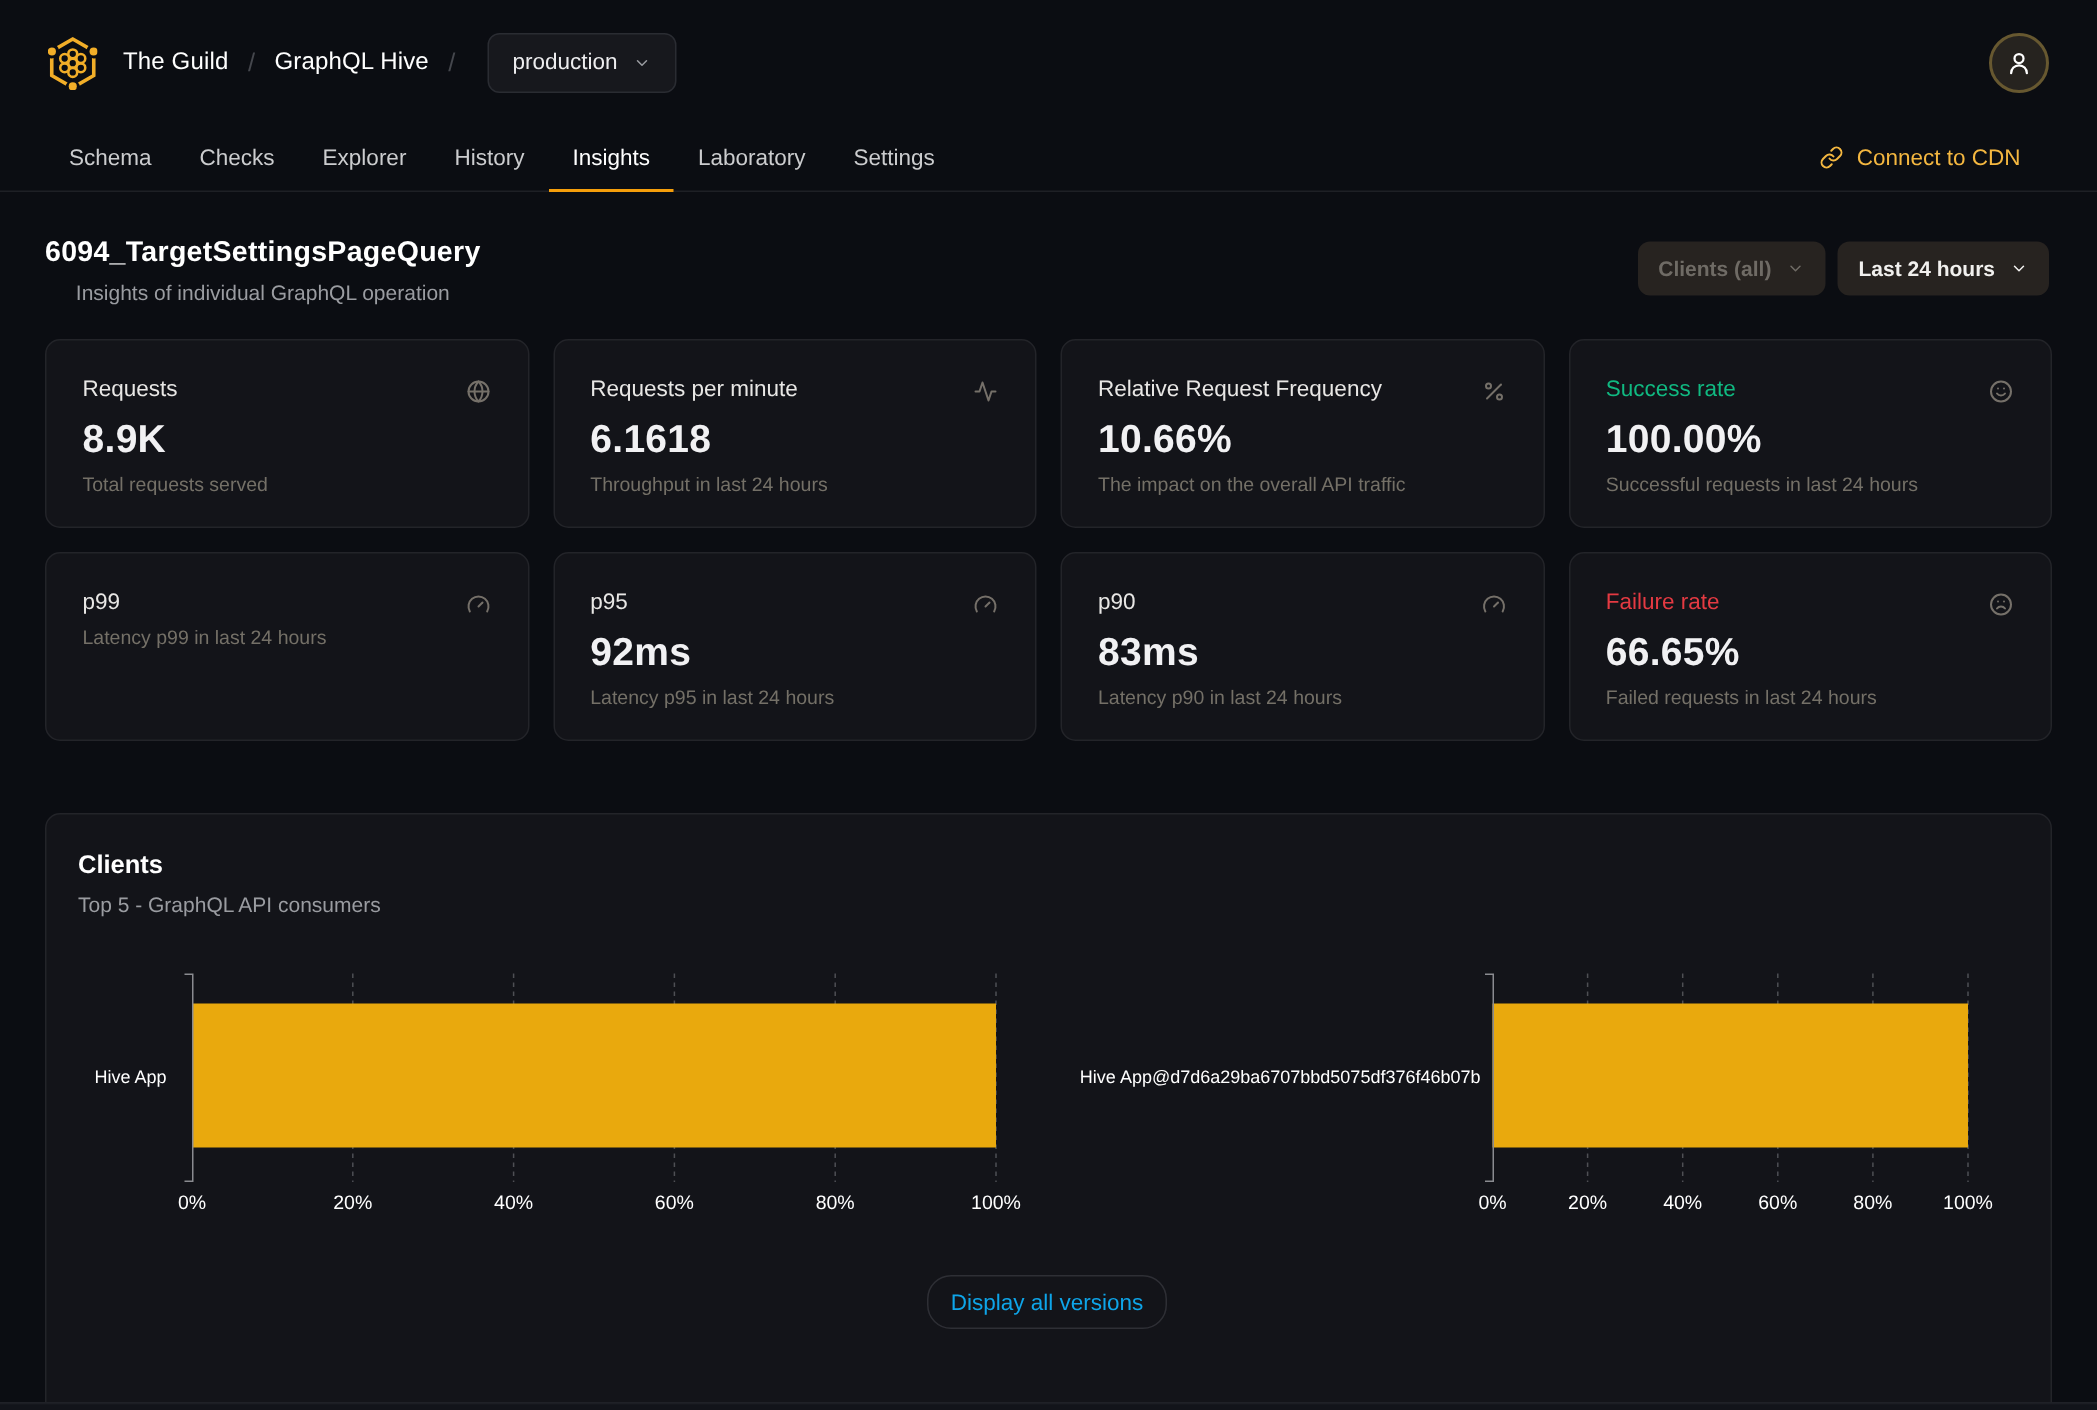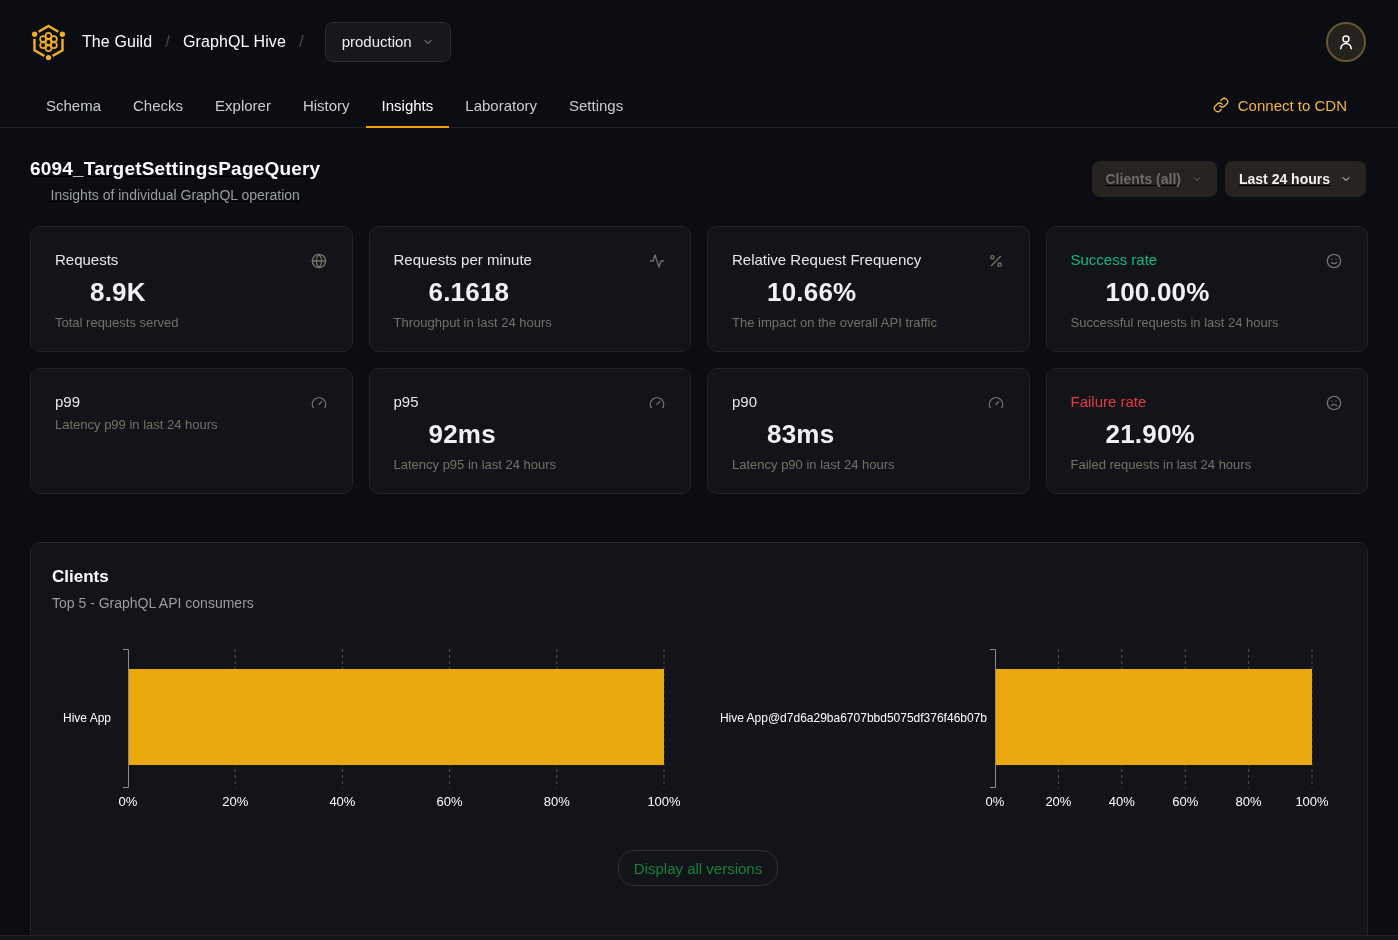--- a/index.html
+++ b/index.html
@@ -24,49 +24,49 @@
   nav { height:45px; display:flex; align-items:stretch; padding:0 51px 0 30px;
     border-bottom:1px solid #1e2025; }
   .tab { padding:0 16px; display:flex; align-items:center; color:#cbccce; font-size:15px;
     font-weight:400; position:relative; }
   .tab.active { color:#ffffff; font-weight:500; }
   .tab.active::after { content:""; position:absolute; left:0; right:0; bottom:-1px; height:2px;
     background:#f59e0b; }
   .cdn { margin-left:auto; display:flex; align-items:center; color:#f4b740; font-size:15px; gap:9px; }
 
   
-  .pagehead { display:flex; padding:30px 32px 0 30px;text-decoration:underline; }
+  .pagehead { display:flex; padding:30px 32px 0 30px; }
   .pagehead h1 { color:#ffffff; font-size:19px; font-weight:700; letter-spacing:.2px; }
   .pagehead .sub { color:#9a9ca1; font-size:14px; margin-top:7px;text-align:center; }
   .filters { margin-left:auto; display:flex; gap:8px; padding-top:3px; }
   .fbtn { height:36px; padding:0 14px; border-radius:8px; background:#272320; display:flex;
     align-items:center; font-size:14px; font-weight:600; gap:10px; }
   .fbtn.dim { color:#6f6b65; }
   .fbtn.lit { color:#f1f0ee; }
 
   
   .grid { padding:23px 30px 0 30px; display:grid; grid-template-columns:repeat(4,1fr);
     gap:16px; }
   .card { background:#131419; border:1px solid #232429; border-radius:10px; height:126px;
     padding:24px 24px 0 24px; position:relative; }
   .card .t { color:#e8e7e5; font-size:15px; font-weight:400; }
   .card .t.green { color:#10b981; }
   .card .t.red { color:#e43a42; }
   .card .ic { position:absolute; top:26px; right:25px; }
-  .card .num { color:#f1f1f3; font-size:26px; font-weight:700; margin-top:9px; letter-spacing:.2px;margin-left:35px; }
+  .card .num { color:#f1f1f3; font-size:26px; font-weight:700; margin-top:9px; letter-spacing:.2px; }
   .card .d { color:#747067; font-size:13px; margin-top:7px; }
 
   
   .clients { margin:48px 30px 0 30px; background:#131419; border:1px solid #232429;
     border-radius:10px; height:424px; position:relative; }
   .clients h2 { color:#ffffff; font-size:17px; font-weight:700; padding:24px 0 0 21px; }
   .clients .sub { color:#9a9ca1; font-size:14px; padding:8px 0 0 21px; }
   .chartwrap { position:absolute; left:0; top:98px; }
   .dispbtn { position:absolute; left:587px; top:307px; width:160px; height:36px;
-    border:1px solid #2e2f35; border-radius:16px; color:#15803d; font-size:15px;
+    border:1px solid #2e2f35; border-radius:16px; color:#0ea5e9; font-size:15px;
     display:flex; align-items:center; justify-content:center; background:transparent; }
 
   .footstrip { position:fixed; left:0; bottom:0; width:1398px; height:5px;
     background:#12141a; border-top:1px solid #1f2127; }
 </style>
 </head>
 <body>
 
 <header>
   <div class="crumbs">
@@ -216,21 +216,21 @@
     <div class="d">Latency p90 in last 24 hours</div>
   </div>
   <div class="card">
     <div class="t red">Failure rate</div>
     <svg class="ic icon" width="16" height="16" viewBox="0 0 24 24">
       <circle cx="12" cy="12" r="10"></circle>
         <path d="M16 16s-1.5-2-4-2-4 2-4 2"></path>
         <line x1="9" y1="9" x2="9.01" y2="9"></line>
         <line x1="15" y1="9" x2="15.01" y2="9"></line>
     </svg>
-    <div class="num">21.90%</div>
+    <div class="num">66.65%</div>
     <div class="d">Failed requests in last 24 hours</div>
   </div>
 </div>
 
 <div class="clients">
   <h2>Clients</h2>
   <div class="sub">Top 5 - GraphQL API consumers</div>
   <div class="chartwrap">
     <svg width="1336" height="175" viewBox="0 0 1336 175">
 

